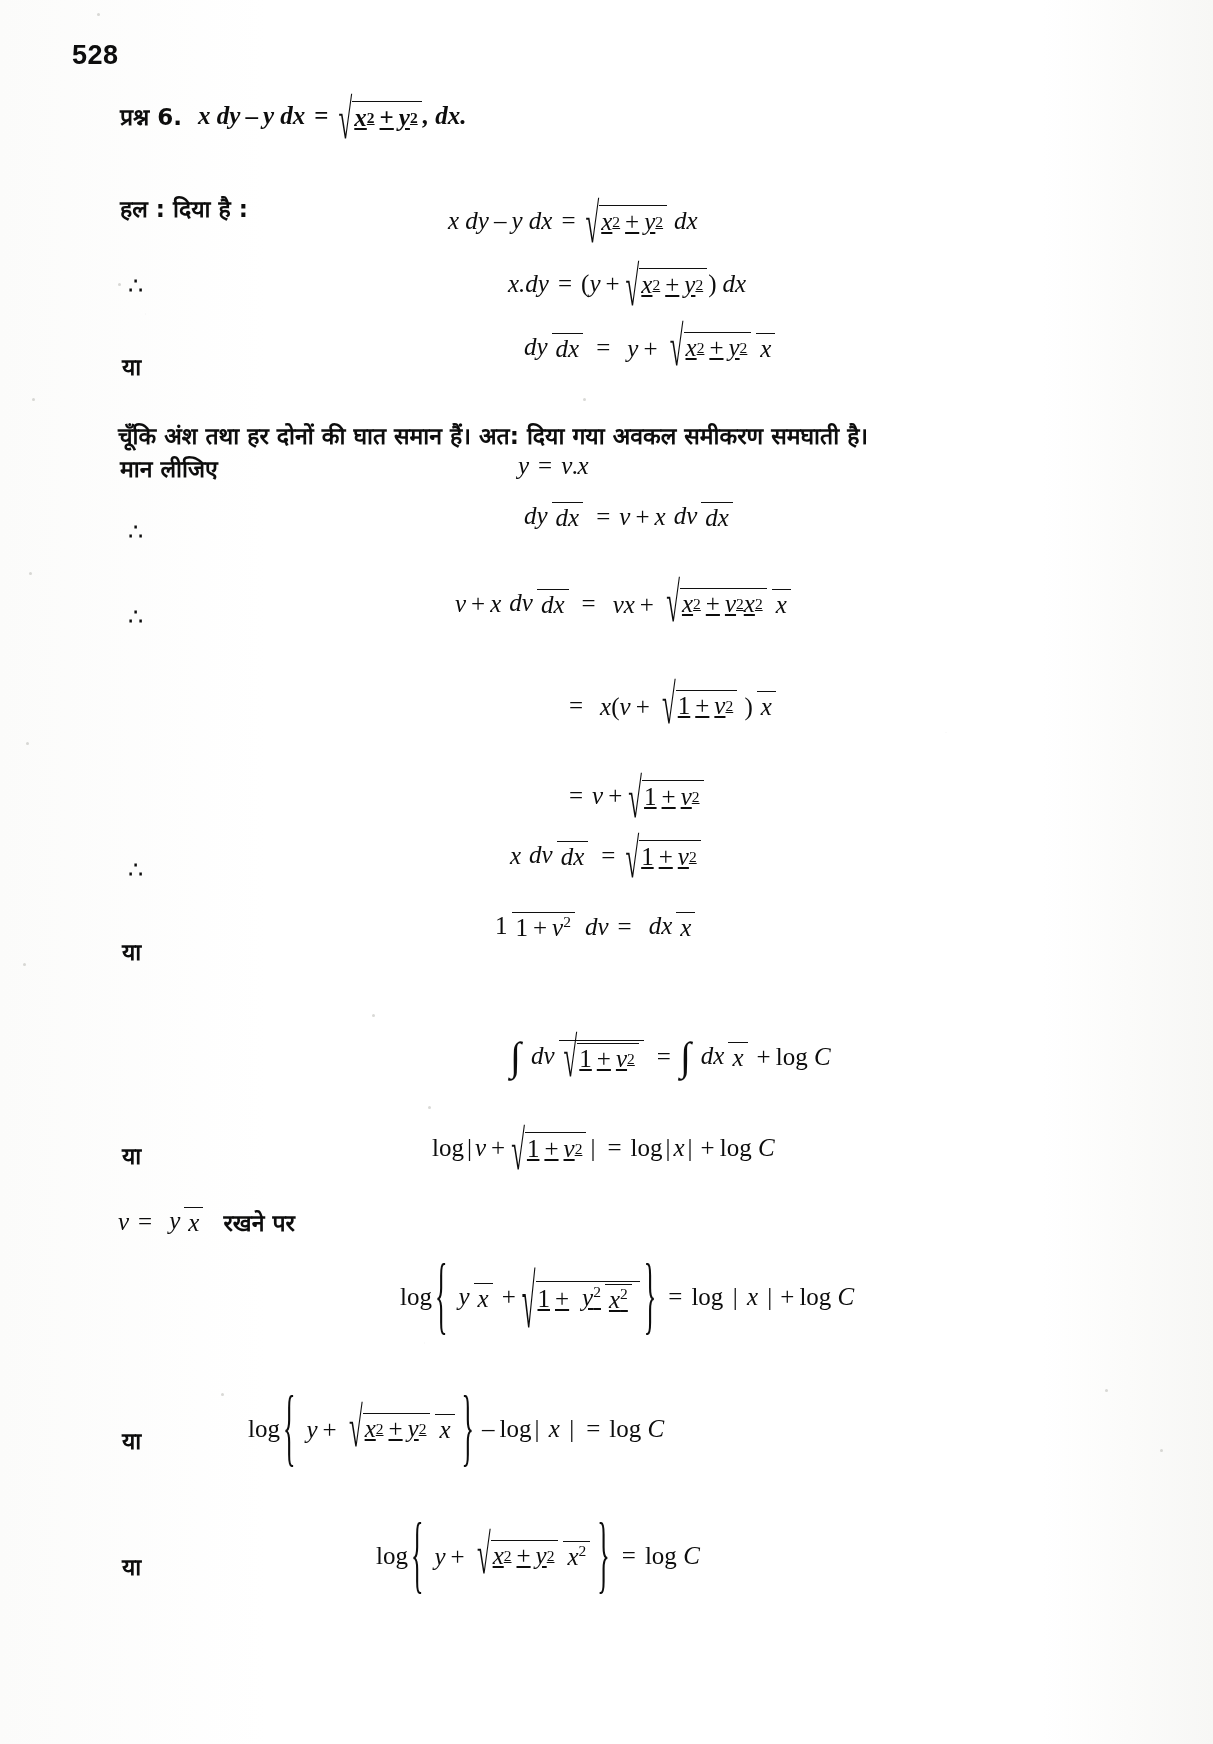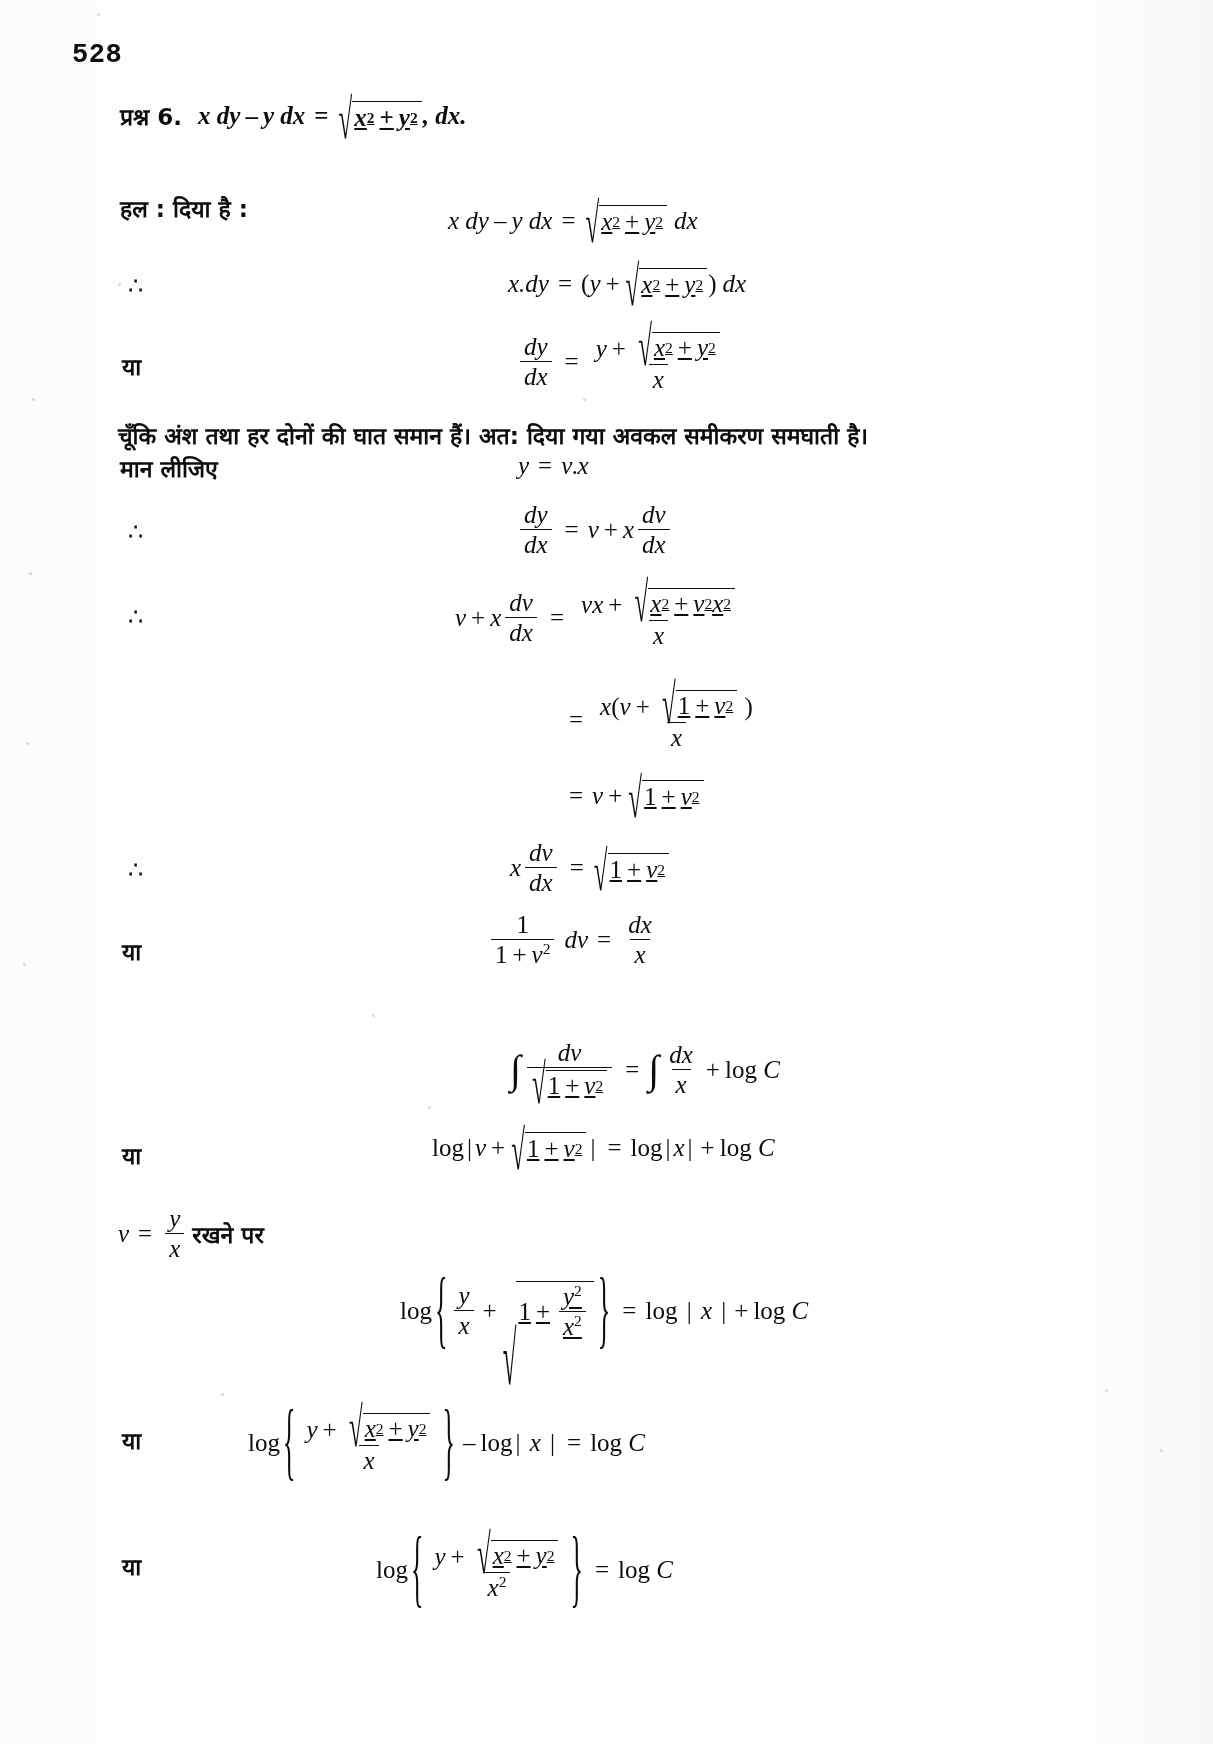--- a/index.html
+++ b/index.html
@@ -19,21 +19,21 @@
       radial-gradient(circle at 78% 42%, rgba(0,0,0,0.018) 0 1px, transparent 1px),
       radial-gradient(circle at 35% 77%, rgba(0,0,0,0.018) 0 1px, transparent 1px),
       linear-gradient(90deg, #fbfbfa 0%, #ffffff 22%, #ffffff 86%, #f7f7f5 100%);
     pointer-events:none;
   }
   .speck{ position:absolute; background:#b9b9b4; border-radius:50%; opacity:.55;}
   .page { position:absolute; inset:0; }
 
   .pageno{
     position:absolute; left:72px; top:40px;
-    font-family:Liberation Mono, monospace;
+    font-family:Liberation Sans, sans-serif;
     font-weight:700; font-size:27px; letter-spacing:.5px;
   }
 
   .row{ position:absolute; display:flex; align-items:center;text-align:right; }
 
   .label-hi{
     font-family:"DejaVu Sans", sans-serif;
     font-size:23px; font-weight:600; color:#0d0d0d;
     white-space:nowrap;
   }
@@ -43,21 +43,21 @@
     font-style:italic; font-size:25px; white-space:nowrap;
     display:inline-flex; align-items:center;
   }
   .bold{ font-weight:700; }
 
   .op{ font-style:normal; padding:0 5px; }
   .eq{ font-style:normal; padding:0 9px; }
   .rm{ font-style:normal; }
 
   
-  .frac{ display:inline-flex; flex-direction:column; align-items:center;
+  .frac{ display:inline-flex; flex-direction:row; align-items:center;
          vertical-align:middle; margin:0 4px; line-height:1.05; }
   .frac > .num{ padding:0 4px 1px 4px; }
   .frac > .den{ padding:2px 4px 0 4px; border-top:1.6px solid #101010; }
 
   
   .rad{ display:inline-flex; align-items:stretch; margin:0 1px; }
   .rad .sign{
     font-style:normal; font-size:1em; line-height:1;
     display:inline-flex; align-items:flex-end;
     transform:scaleY(1.25) translateY(-1px);
@@ -375,21 +375,21 @@
   </div>
 
   <div class="row" style="left:118px; top:1206px;">
     <span class="math">
       v<span class="eq">=</span>
       <span class="frac">
         <span class="num">y</span>
         <span class="den">x</span>
       </span>
     </span>
-    <span class="label-hi" style="margin-left:4px;">रखने पर</span>
+    <span class="label-hi" style="margin-left:16px;">रखने पर</span>
   </div>
 
   <div class="row" style="left:400px; top:1281px;">
     <span class="math">
       <span class="rm">log</span>
       <span class="brace tall">{</span>
       <span class="frac">
         <span class="num">y</span>
         <span class="den">x</span>
       </span>

